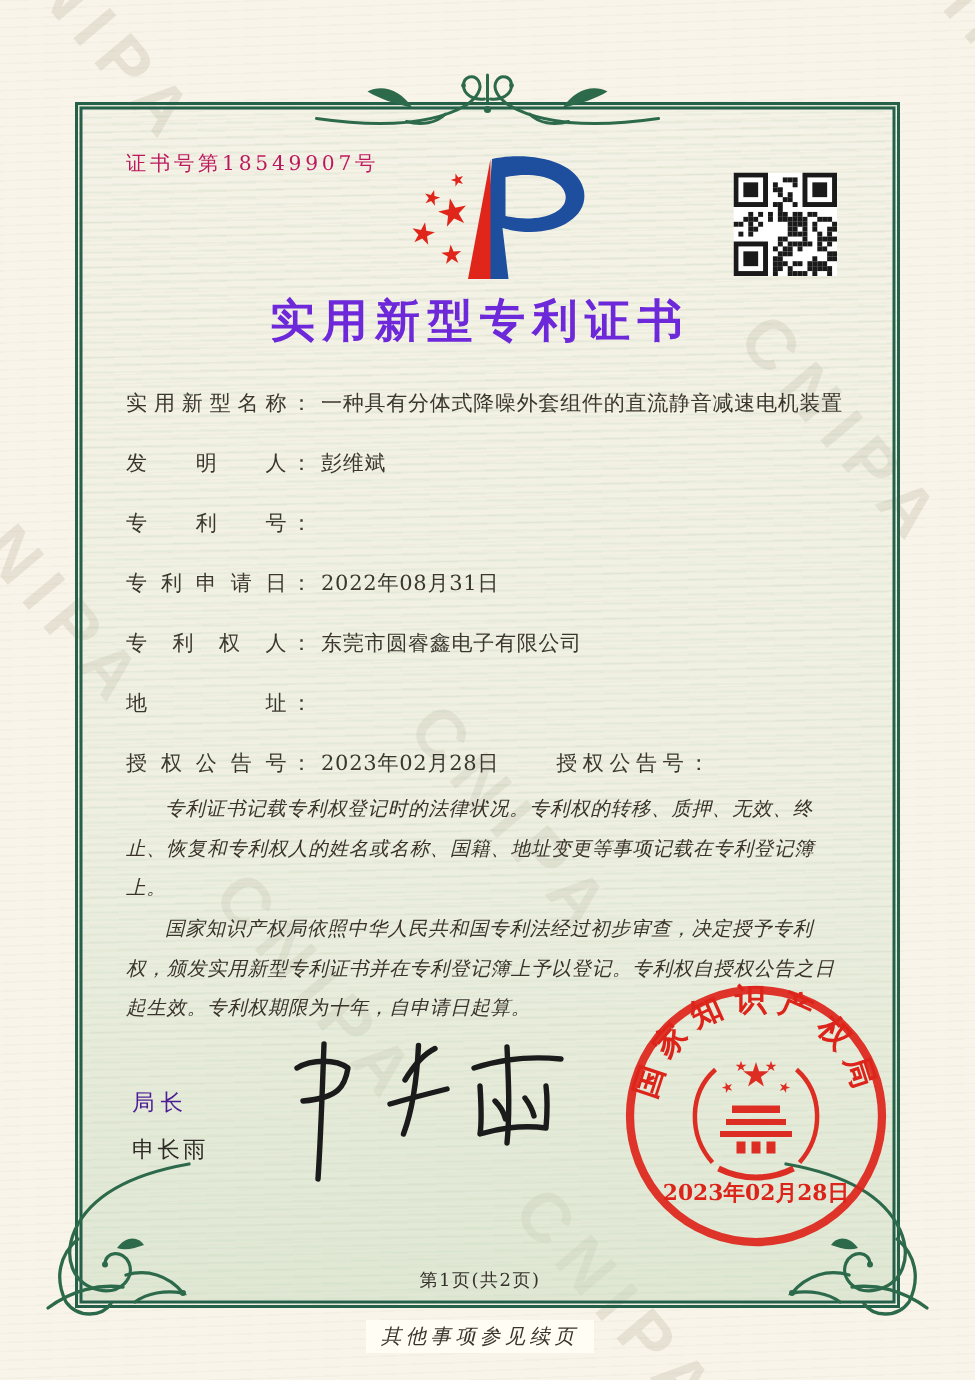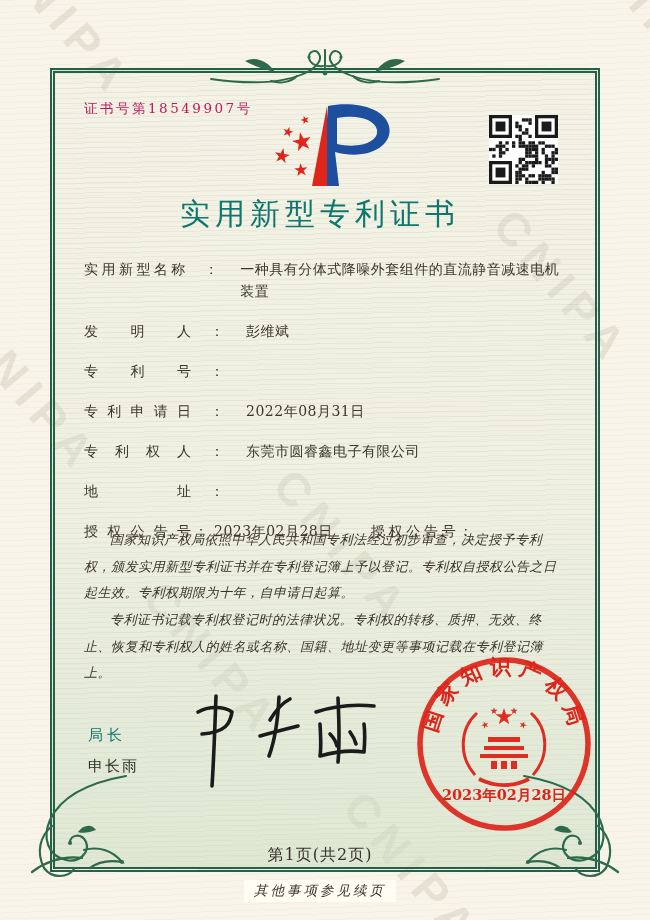--- a/index.html
+++ b/index.html
@@ -22,37 +22,37 @@
     border:5px double #24604a;
     background-image:
       linear-gradient(180deg, rgba(214,228,204,0.10) 0%, rgba(214,228,204,0.25) 55%, rgba(203,221,194,0.55) 100%),
       repeating-linear-gradient(179deg, rgba(96,152,112,0.10) 0 1px, transparent 1px 5px);
   }
   .content{position:absolute;z-index:2;}
   .cert-no{left:84px;top:100px;font-size:13.5px;letter-spacing:2.5px;color:#be185d;}
   .logo{left:255px;top:100px;width:150px;height:92px;}
   .qr{left:489px;top:115px;width:69px;height:69px;}
   .title{left:50px;top:194px;width:540px;text-align:center;
-    font-size:30px;font-weight:normal;letter-spacing:5px;color:#0f766e;}
+    font-size:30px;font-weight:bold;letter-spacing:5px;color:#6d28d9;}
   .fields{left:84px;top:258px;width:486px;display:flex;flex-direction:column;gap:18px;}
-  .frow{display:flex;align-items:baseline;font-size:14px;line-height:22px;color:#3b362e;gap:16px;}
+  .frow{display:flex;align-items:baseline;font-size:14px;line-height:22px;color:#3b362e;}
   .flabel{display:inline-block;width:108px;text-align:justify;text-align-last:justify;letter-spacing:1px;}
   .fcolon{margin:0 6px 0 2px;}
   .fvalue{letter-spacing:0.5px;}
   .frow.double{gap:0;}
   .fgroup2{display:flex;align-items:baseline;margin-left:38px;}
   .fgroup2 .flabel{width:86px;}
   .paras{left:84px;top:527px;width:484px;font-size:13px;line-height:2.05;
     font-style:italic;color:#3a332b;letter-spacing:0.5px;}
   .paras p{margin:0;text-indent:2em;}
-  .sig-title{left:88px;top:726px;font-size:15px;letter-spacing:4px;color:#0f766e;}
+  .sig-title{left:88px;top:726px;font-size:15px;letter-spacing:4px;color:#4c1d95;}
   .sig-name{left:88px;top:757px;font-size:15px;letter-spacing:2px;color:#2e2b25;}
   .sig-script{left:178px;top:690px;width:210px;height:105px;}
   .seal{left:413px;top:653px;width:182px;height:182px;z-index:3;}
-  .page-no{left:50px;top:845px;width:540px;text-align:center;font-size:16px;letter-spacing:1px;color:#36322b;}
+  .page-no{left:50px;top:845px;width:540px;text-align:center;font-size:12px;letter-spacing:1px;color:#36322b;}
   .continuation{left:50px;top:880px;width:540px;text-align:center;z-index:2;}
   .continuation span{display:inline-block;background:#fffdf4;padding:2px 10px;
     font-size:13.5px;letter-spacing:3px;font-style:italic;color:#3a342c;}
   .ornament{position:absolute;z-index:2;pointer-events:none;}
   .orn-top{left:205px;top:46px;width:240px;height:46px;}
   .orn-bl{left:22px;top:772px;width:110px;height:110px;}
   .orn-br{left:518px;top:772px;width:110px;height:110px;}
 </style>
 </head>
 <body>
@@ -288,22 +288,22 @@
       <span class="fcolon">：</span>
       <span class="fvalue">2023年02月28日</span>
     <span class="fgroup2">
       <span class="flabel">授权公告号</span>
         <span class="fcolon">：</span>
     </span>
   </div>
 </div>
 
 <div class="content paras">
+  <p>专利证书记载专利权登记时的法律状况。专利权的转移、质押、无效、终止、恢复和专利权人的姓名或名称、国籍、地址变更等事项记载在专利登记簿上。</p>
   <p>国家知识产权局依照中华人民共和国专利法经过初步审查，决定授予专利权，颁发实用新型专利证书并在专利登记簿上予以登记。专利权自授权公告之日起生效。专利权期限为十年，自申请日起算。</p>
-  <p>专利证书记载专利权登记时的法律状况。专利权的转移、质押、无效、终止、恢复和专利权人的姓名或名称、国籍、地址变更等事项记载在专利登记簿上。</p>
 </div>
 
 <div class="content sig-title">局长</div>
 <div class="content sig-name">申长雨</div>
 
 <svg class="content sig-script" viewBox="0 0 210 105">
   <g stroke="#1b1b1b" fill="none" stroke-width="3.6" stroke-linecap="round" stroke-linejoin="round">
     <path d="M38,6 C37,32 36,66 34,96"></path>
     <path d="M20,22 C30,16 46,16 54,22 C52,34 48,42 24,44"></path>
     <path d="M92,30 C98,20 104,13 112,9"></path>

